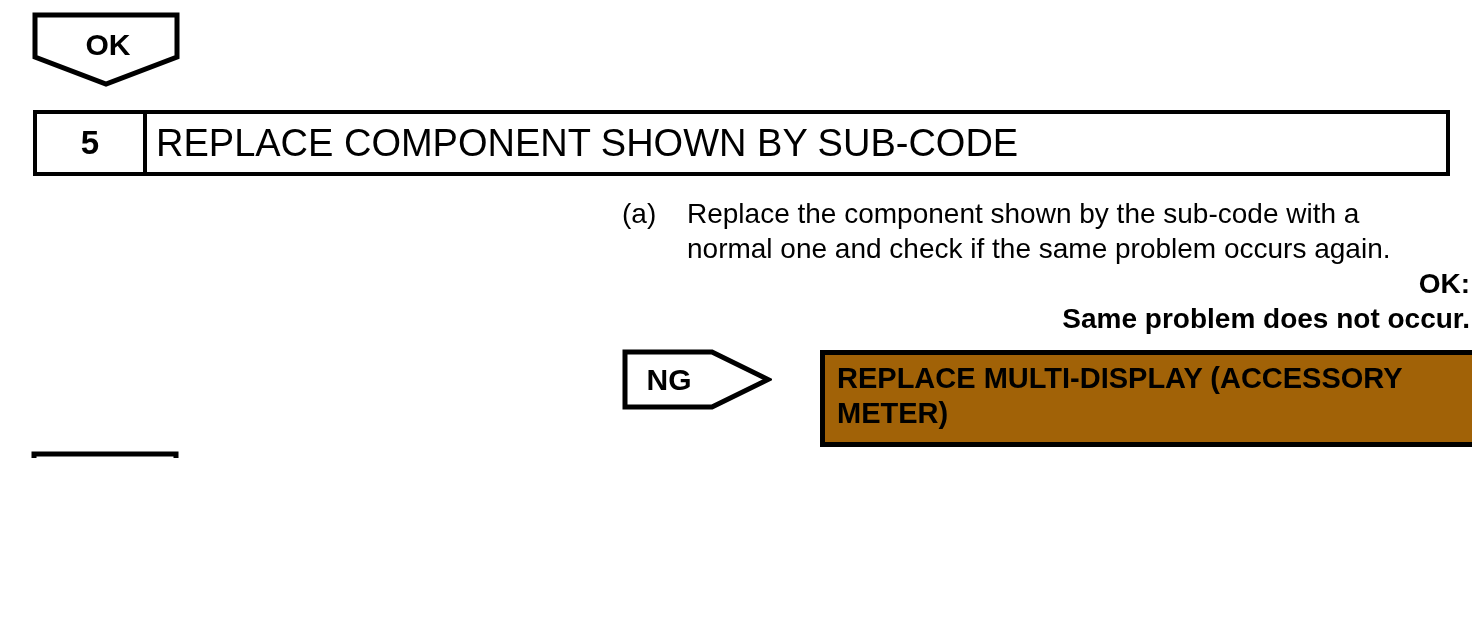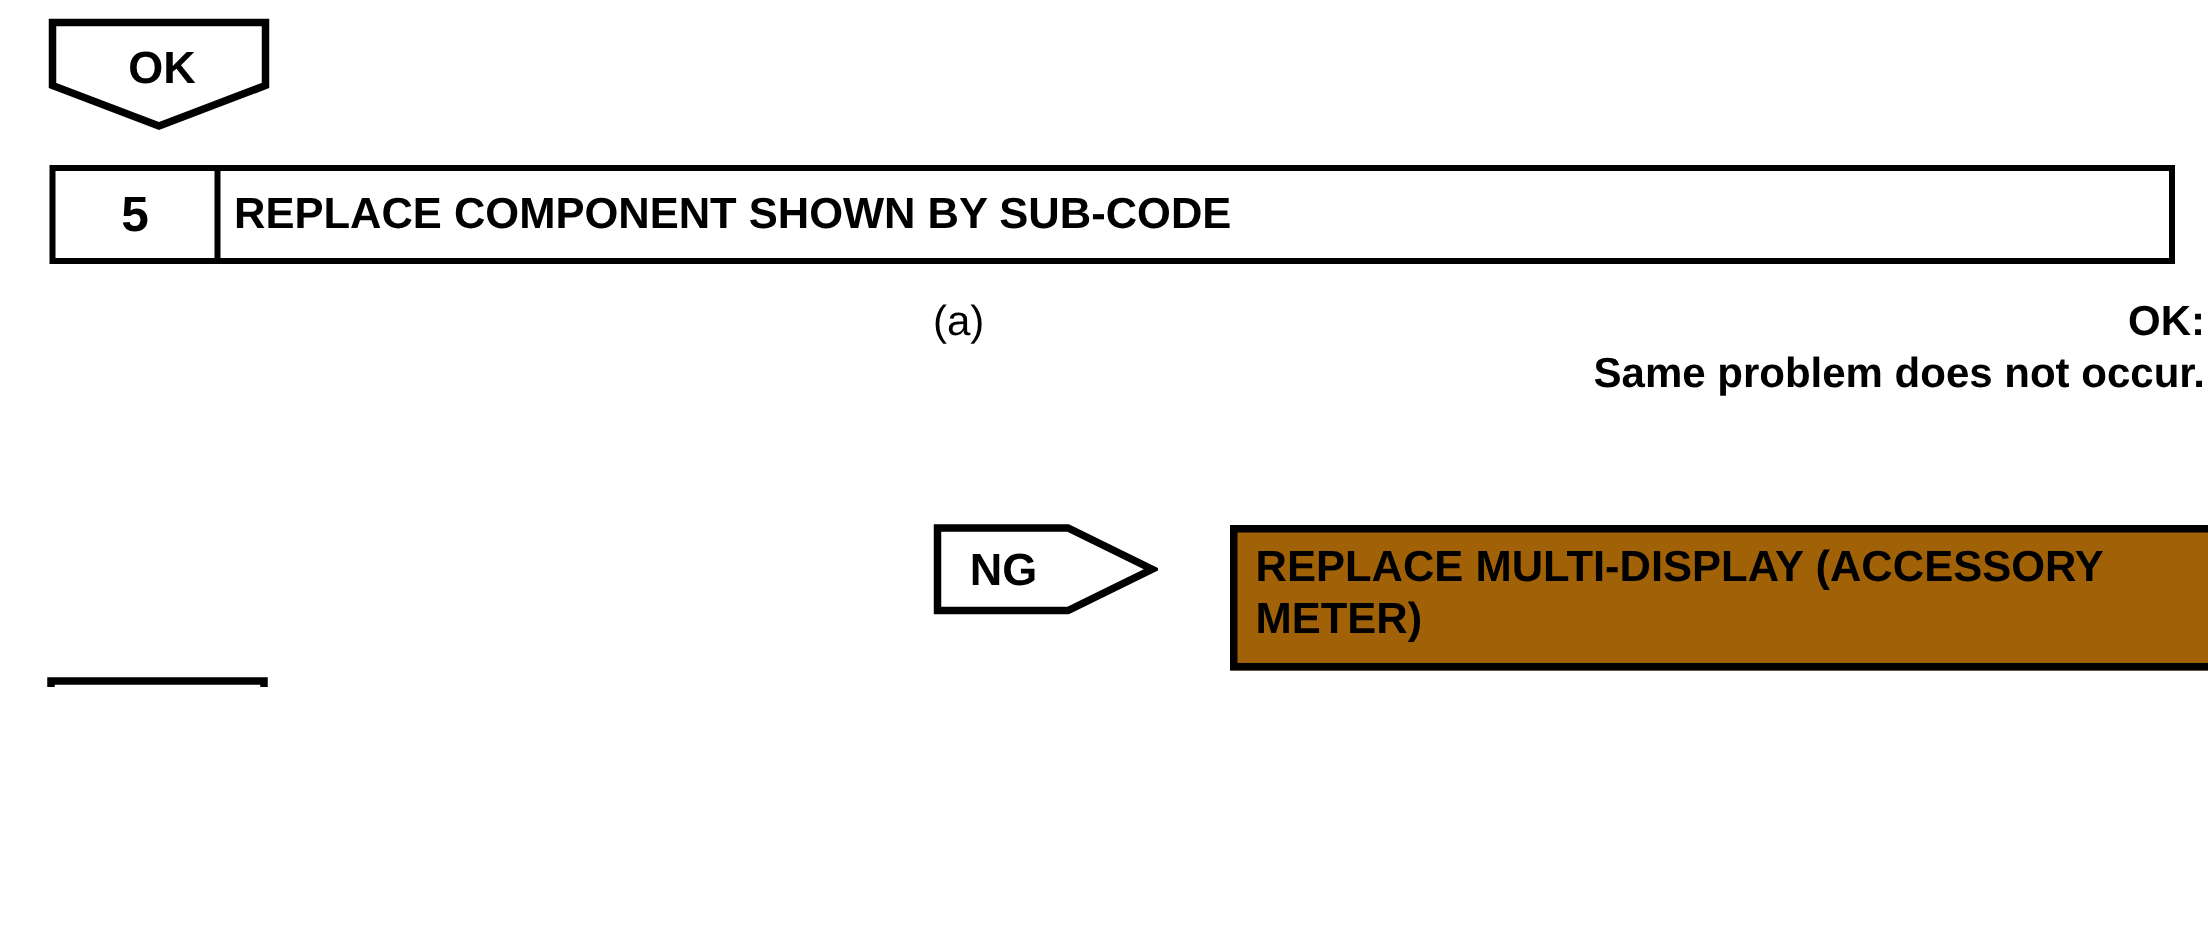--- a/index.html
+++ b/index.html
@@ -49,22 +49,22 @@
     align-items: center;
     justify-content: center;
     font-weight: bold;
     font-size: 33px;
   }
   .step-title {
     flex: 1;
     display: flex;
     align-items: center;
     padding-left: 9px;
-    font-weight: bold;
-    font-size: 29px;
+    font-weight: normal;
+    font-size: 38px;
     white-space: nowrap;
   }
 
   
   .instruction {
     left: 622px; top: 196px;
     width: 848px;
     font-size: 28px;
     line-height: 35px;
   }
@@ -112,20 +112,22 @@
 
   <div class="step-box abs">
     <div class="step-num">5</div>
     <div class="step-title">REPLACE COMPONENT SHOWN BY SUB-CODE</div>
   </div>
 
   <div class="instruction abs">
     <div class="instr-row">
       <div class="instr-marker">(a)</div>
       <div class="instr-lines">
+        <div>Replace the component shown by the sub-code with a</div>
+        <div>normal one and check if the same problem occurs again.</div>
         <div class="b">OK:</div>
         <div class="b indent">Same problem does not occur.</div>
       </div>
     </div>
   </div>
 
   <svg class="shape abs" style="left:622px; top:349px;" width="150" height="61" viewBox="0 0 150 61">
     <polygon points="3,3 90,3 146,30.5 90,58 3,58"></polygon>
     <text x="47" y="41">NG</text>
   </svg>

